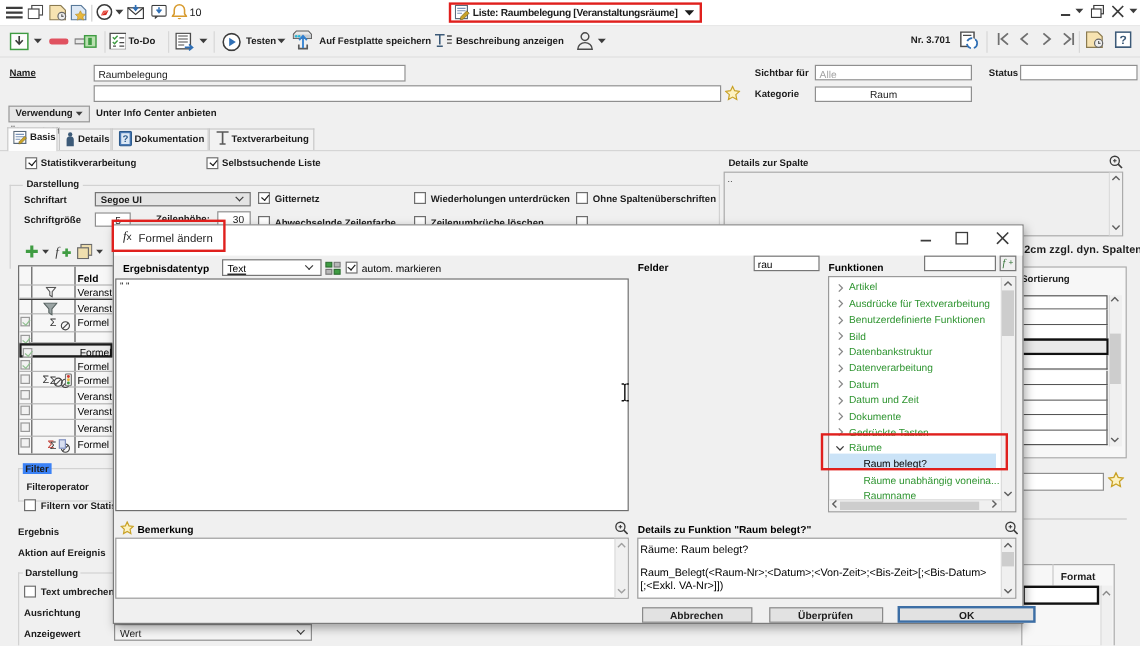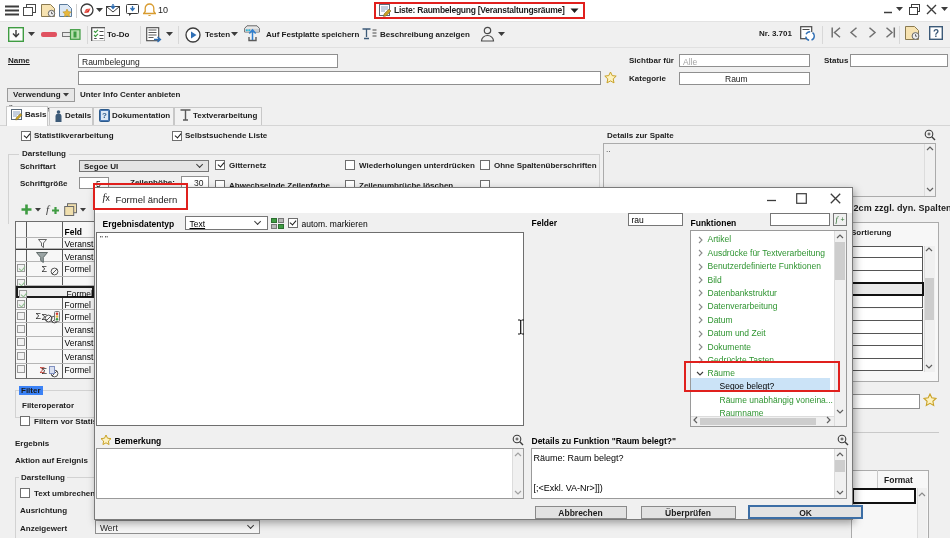--- a/index.html
+++ b/index.html
@@ -505,21 +505,21 @@
 <div class="grnTxt" style="position:absolute;left:17px;top:111.0px;">Dokumente</div>
 <svg style="position:absolute;left:7px;top:125.9px;" width="5" height="8" viewBox="0 0 5 8">
         <path d="M1 1 L4 4 L1 7" stroke="#8a8a8a" stroke-width="1.1" fill="none"></path>
       </svg>
 <div class="grnTxt" style="position:absolute;left:17px;top:124.4px;">Gedrückte Tasten</div>
 <svg style="position:absolute;left:5px;top:140.3px;" width="8" height="5" viewBox="0 0 8 5">
         <path d="M1 1 L4 4 L7 1" stroke="#3c3c3c" stroke-width="1.1" fill="none"></path>
       </svg>
 <div class="grnTxt" style="position:absolute;left:17px;top:137.8px;">Räume</div>
 <div style="position:absolute;left:0;top:147.2px;width:139px;height:13.4px;background:#cbe3f7;"></div>
-<div style="position:absolute;left:29px;top:150.6px;font-size:8.5px;white-space:nowrap;">Segoe belegt?</div>
+<div style="position:absolute;left:29px;top:150.6px;font-size:8.5px;white-space:nowrap;">Raum belegt?</div>
 <div class="grnTxt" style="position:absolute;left:29px;top:164px;">Räume unabhängig voneina...</div>
 <div class="grnTxt" style="position:absolute;left:29px;top:177.4px;">Raumname</div>
 <div class="sbar" style="position:absolute;right:0;top:0;width:12px;height:100%;"></div>
 <svg style="position:absolute;right:2px;top:3px;" width="8" height="5" viewBox="0 0 8 5">
         <path d="M1 4 L4 1 L7 4" stroke="#606060" stroke-width="1.2" fill="none"></path>
       </svg>
 <div class="thumb" style="position:absolute;right:1px;top:11px;width:10px;height:38px;"></div>
 <svg style="position:absolute;right:2px;bottom:12px;" width="8" height="5" viewBox="0 0 8 5">
         <path d="M1 1 L4 4 L7 1" stroke="#606060" stroke-width="1.2" fill="none"></path>
       </svg>
@@ -551,20 +551,21 @@
       </svg>
 </div>
 <div style="position:absolute;left:437px;top:248px;font-size:8.5px;font-weight:bold;">Details zu Funktion "Raum belegt?"</div>
 <svg style="position:absolute;left:742px;top:246px;" width="12" height="12" viewBox="0 0 12 12">
       <circle cx="5" cy="5" r="3.8" fill="none" stroke="#3c3c3c" stroke-width="1.1"></circle>
       <path d="M7.8 7.8 L11 11" stroke="#3c3c3c" stroke-width="1.4"></path>
       <path d="M3.5 5 h3 M5 3.5 v3" stroke="#3c3c3c" stroke-width="0.9"></path>
     </svg>
 <div style="position:absolute;left:436px;top:260px;width:316px;height:51px;background:#fff;border:1px solid #9a9a9a;overflow:hidden;">
 <div style="position:absolute;left:2px;top:4px;font-size:9px;white-space:nowrap;">Räume: Raum belegt?</div>
+<div style="position:absolute;left:2px;top:23px;font-size:9px;letter-spacing:-0.05px;white-space:nowrap;">Raum_Belegt(&lt;Raum-Nr&gt;;&lt;Datum&gt;;&lt;Von-Zeit&gt;;&lt;Bis-Zeit&gt;[;&lt;Bis-Datum&gt;</div>
 <div style="position:absolute;left:2px;top:34px;font-size:9px;white-space:nowrap;">[;&lt;Exkl. VA-Nr&gt;]])</div>
 <div class="sbar" style="position:absolute;right:0;top:0;width:12px;height:100%;"></div>
 <svg style="position:absolute;right:2px;top:3px;" width="8" height="5" viewBox="0 0 8 5">
         <path d="M1 4 L4 1 L7 4" stroke="#606060" stroke-width="1.2" fill="none"></path>
       </svg>
 <div class="thumb" style="position:absolute;right:1px;top:11px;width:10px;height:12px;"></div>
 <svg style="position:absolute;right:2px;bottom:3px;" width="8" height="5" viewBox="0 0 8 5">
         <path d="M1 1 L4 4 L7 1" stroke="#606060" stroke-width="1.2" fill="none"></path>
       </svg>
 </div>

